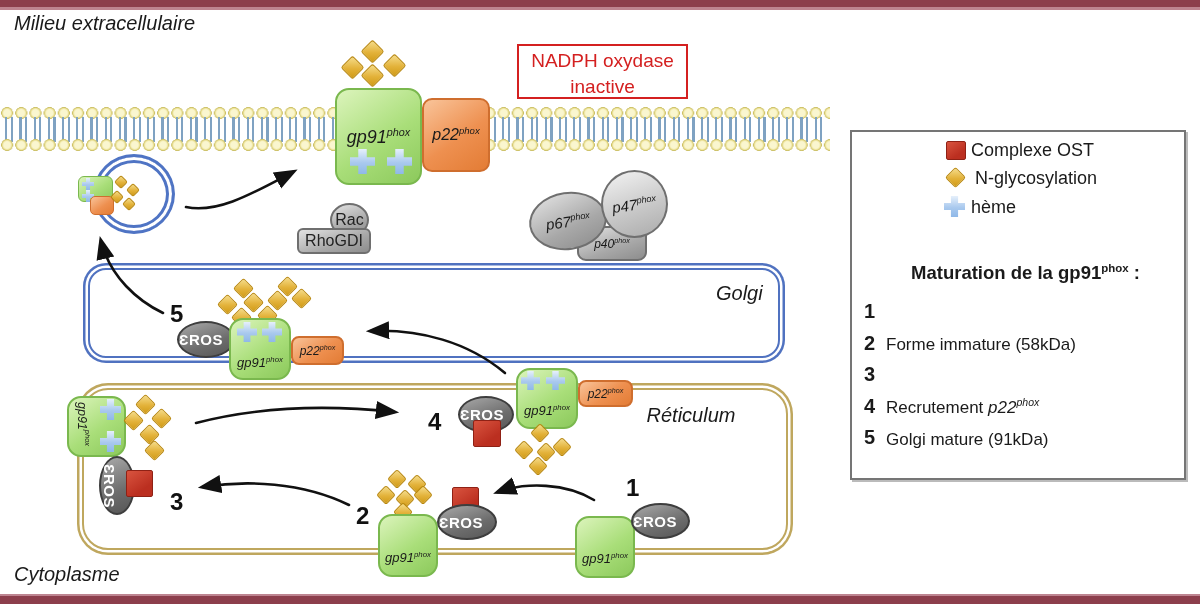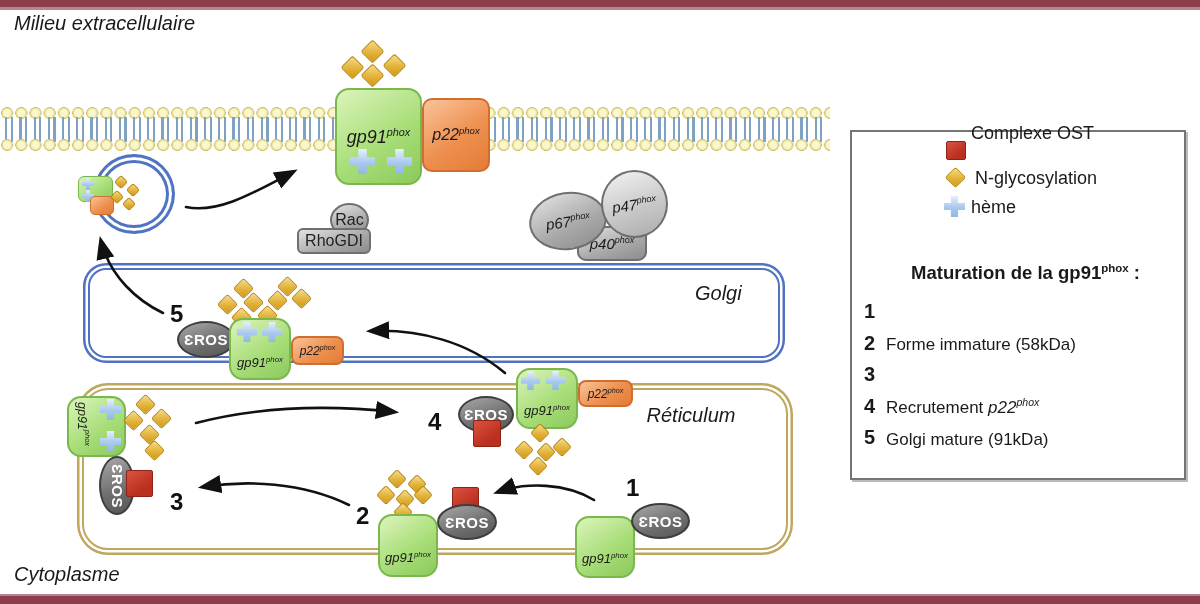--- a/index.html
+++ b/index.html
@@ -24,21 +24,21 @@
       #7fa2c2 8.8px 11px,rgba(0,0,0,0) 11px 14.2px);}
   
   .gbox{background:linear-gradient(145deg,#dcf4bc 0%,#a9de79 55%,#8cc95c 100%);
     border:2px solid #7ab84e;border-radius:14px;box-sizing:border-box;}
   .obox{background:linear-gradient(145deg,#f9c49a 0%,#ee9050 55%,#e37c35 100%);
     border:2px solid #cf6e2e;border-radius:10px;box-sizing:border-box;}
   .greyshape{background:linear-gradient(160deg,#e3e3e3 0%,#a8a8a8 60%,#8d8d8d 100%);
     border:2px solid #6f6f6f;box-sizing:border-box;color:#222;}
   .eros{background:linear-gradient(160deg,#a9a9a9 0%,#6d6d6d 60%,#565656 100%);
     border:2px solid #3e3e3e;border-radius:50%;box-sizing:border-box;
-    color:#fff;display:flex;align-items:center;justify-content:center;
+    color:#fff;display:flex;align-items:center;justify-content:flex-start;
     font-size:15px;font-weight:bold;letter-spacing:.5px;}
   .ost{background:linear-gradient(145deg,#d9543f 0%,#bb2f20 70%);
     border:1.5px solid #8f2115;border-radius:2px;box-sizing:border-box;}
   .dmd{position:absolute;transform:rotate(45deg);border-radius:2.5px;
     background:linear-gradient(135deg,#f6dd8a 0%,#e3b23a 55%,#d09a16 100%);
     border:1px solid #b8870e;box-sizing:border-box;}
   .cross{position:absolute;
     background:linear-gradient(180deg,#e6f0fb 0%,#a9c9ee 55%,#8fb8e8 100%);
     clip-path:polygon(33% 0,67% 0,67% 33%,100% 33%,100% 67%,67% 67%,67% 100%,33% 100%,33% 67%,0 67%,0 33%,33% 33%);
     filter:drop-shadow(0 0 1.2px #6f9cd0);}
@@ -84,21 +84,21 @@
   <div class="abs zone-label" style="left:14px;top:12px;">Milieu extracellulaire</div>
   <div class="abs zone-label" style="left:14px;top:563px;">Cytoplasme</div>
 
   <div class="abs membrane">
     <div class="mem-heads" style="top:0;"></div>
     <div class="mem-tails"></div>
     <div class="mem-heads" style="top:32px;"></div>
   </div>
 
   <div class="abs golgi"></div>
-  <div class="abs zone-label" style="left:695px;top:282px;">Golgi</div>
+  <div class="abs zone-label" style="left:716px;top:282px;">Golgi</div>
 
   <div class="abs er"></div>
   <div class="abs zone-label" style="left:608px;top:402px;width:166px;text-align:center;line-height:1.3;">
     <span>Réticulum</span><br>
   </div>
 
   <div class="abs vesicle"></div>
 
   <div class="abs gbox" style="left:78px;top:176px;width:35px;height:26px;border-radius:6px;border-width:1.5px;"></div>
   <span class="cross" style="left:82px;top:178px;width:12px;height:12px;"></span>
@@ -119,30 +119,34 @@
   </div>
   <div class="abs gbox centerlab" style="left:335px;top:88px;width:87px;height:97px;">
     <span class="plabel" style="font-size:18px;"><i>gp91</i><sup>phox</sup></span>
   </div>
   <span class="cross" style="left:350px;top:149px;width:25px;height:25px;"></span>
   <span class="cross" style="left:387px;top:149px;width:25px;height:25px;"></span>
   <div class="abs obox centerlab" style="left:422px;top:98px;width:68px;height:74px;">
     <span class="plabel" style="font-size:16px;"><i>p22</i><sup>phox</sup></span>
   </div>
 
+  <div class="abs nadph">
+    <span>NADPH oxydase</span><br>
+    <span>inactive</span>
+  </div>
 
   <div class="abs greyshape centerlab" style="left:330px;top:203px;width:39px;height:34px;border-radius:50%;font-size:16px;">
     <span>Rac</span>
   </div>
   <div class="abs greyshape centerlab" style="left:297px;top:228px;width:74px;height:26px;border-radius:6px;font-size:16px;">
     <span>RhoGDI</span>
   </div>
 
   <div class="abs greyshape centerlab" style="left:577px;top:226px;width:70px;height:35px;border-radius:9px;">
-    <span class="plabel" style="font-size:15px;"><i>p40</i><sup>phox</sup></span>
+    <span class="plabel" style="font-size:12px;"><i>p40</i><sup>phox</sup></span>
   </div>
   <div class="abs greyshape centerlab" style="left:529px;top:192px;width:78px;height:58px;border-radius:50%;transform:rotate(-8deg);">
     <span class="plabel" style="font-size:15px;"><i>p67</i><sup>phox</sup></span>
   </div>
   <div class="abs greyshape centerlab" style="left:601px;top:170px;width:67px;height:68px;border-radius:50%;background:linear-gradient(160deg,#f3f3f3 0%,#c6c6c6 60%,#ababab 100%);">
     <span class="plabel" style="font-size:15px;transform:rotate(-8deg);"><i>p47</i><sup>phox</sup></span>
   </div>
 
   <div class="abs num" style="left:170px;top:300px;">5</div>
   <div class="abs eros" style="left:177px;top:321px;width:58px;height:37px;">
@@ -240,21 +244,21 @@
     <path d="M 186 207 C 218 214 255 192 293 172" fill="none" stroke="#111" stroke-width="2.6" stroke-linecap="round" marker-end="url(#ah)"></path>
     <path d="M 163 313 C 138 301 110 277 101 241" fill="none" stroke="#111" stroke-width="2.6" stroke-linecap="round" marker-end="url(#ah)"></path>
     <path d="M 505 373 C 468 342 420 329 371 331" fill="none" stroke="#111" stroke-width="2.6" stroke-linecap="round" marker-end="url(#ah)"></path>
     <path d="M 196 423 C 262 406 330 405 394 412" fill="none" stroke="#111" stroke-width="2.6" stroke-linecap="round" marker-end="url(#ah)"></path>
     <path d="M 349 505 C 302 482 246 480 203 487" fill="none" stroke="#111" stroke-width="2.6" stroke-linecap="round" marker-end="url(#ah)"></path>
     <path d="M 594 500 C 566 483 526 482 498 492" fill="none" stroke="#111" stroke-width="2.6" stroke-linecap="round" marker-end="url(#ah)"></path>
   </svg>
 
   <div class="abs legend"></div>
   <span class="abs ost" style="left:946px;top:141px;width:20px;height:19px;"></span>
-  <div class="abs leg-label" style="left:971px;top:123px;">Complexe OST</div>
+  <div class="abs leg-label" style="left:971px;top:140px;">Complexe OST</div>
   <span class="dmd" style="left:948px;top:170px;width:15px;height:15px;"></span>
   <div class="abs leg-label" style="left:975px;top:168px;">N-glycosylation</div>
   <span class="cross" style="left:944px;top:196px;width:21px;height:21px;"></span>
   <div class="abs leg-label" style="left:971px;top:197px;">hème</div>
 
   <div class="abs leg-title">
     <span>Maturation de la gp91</span><sup>phox</sup><span> :</span>
   </div>
 
   <ul class="abs steps">

